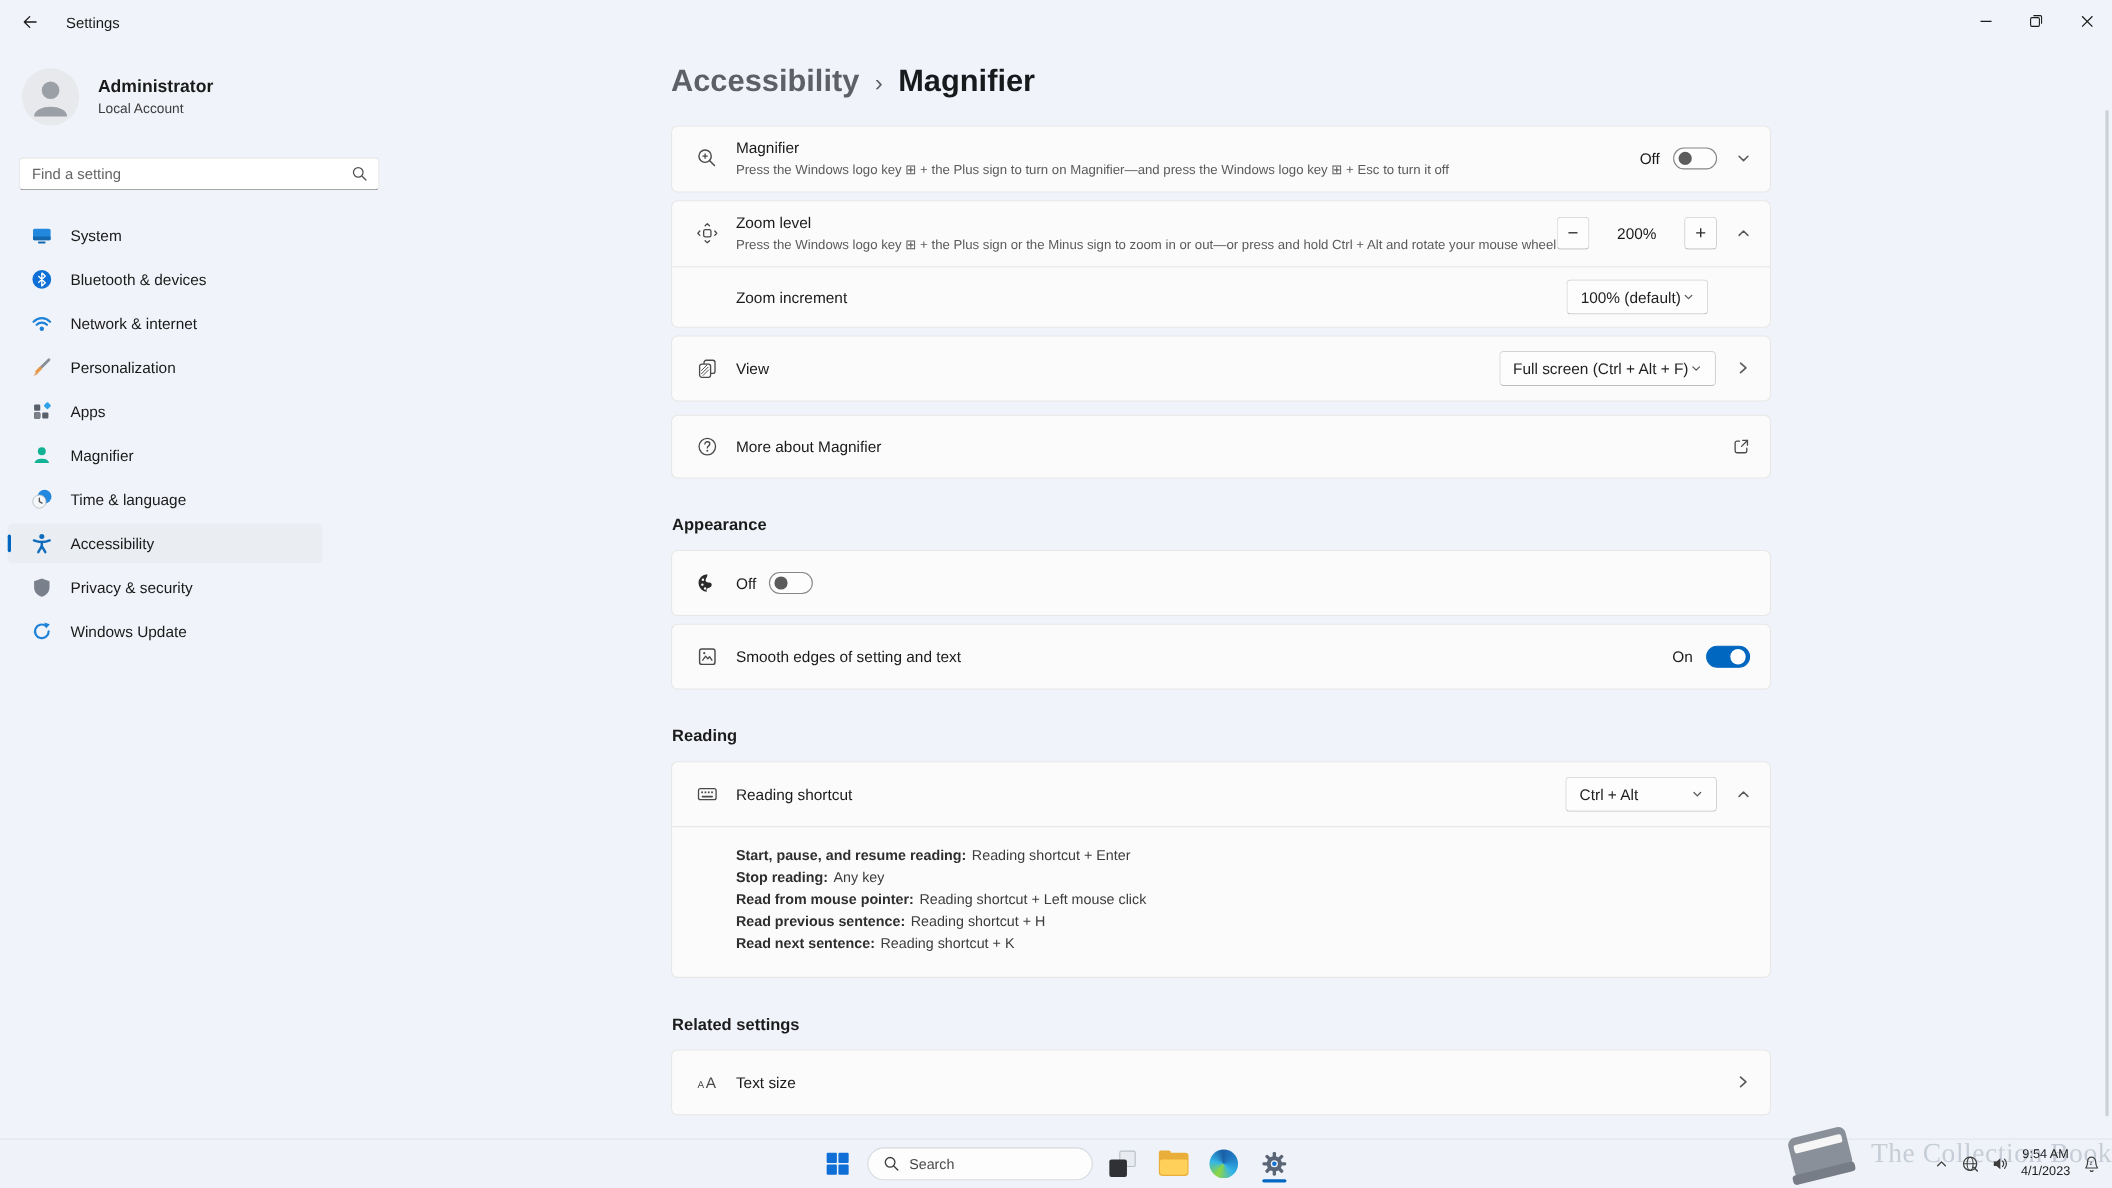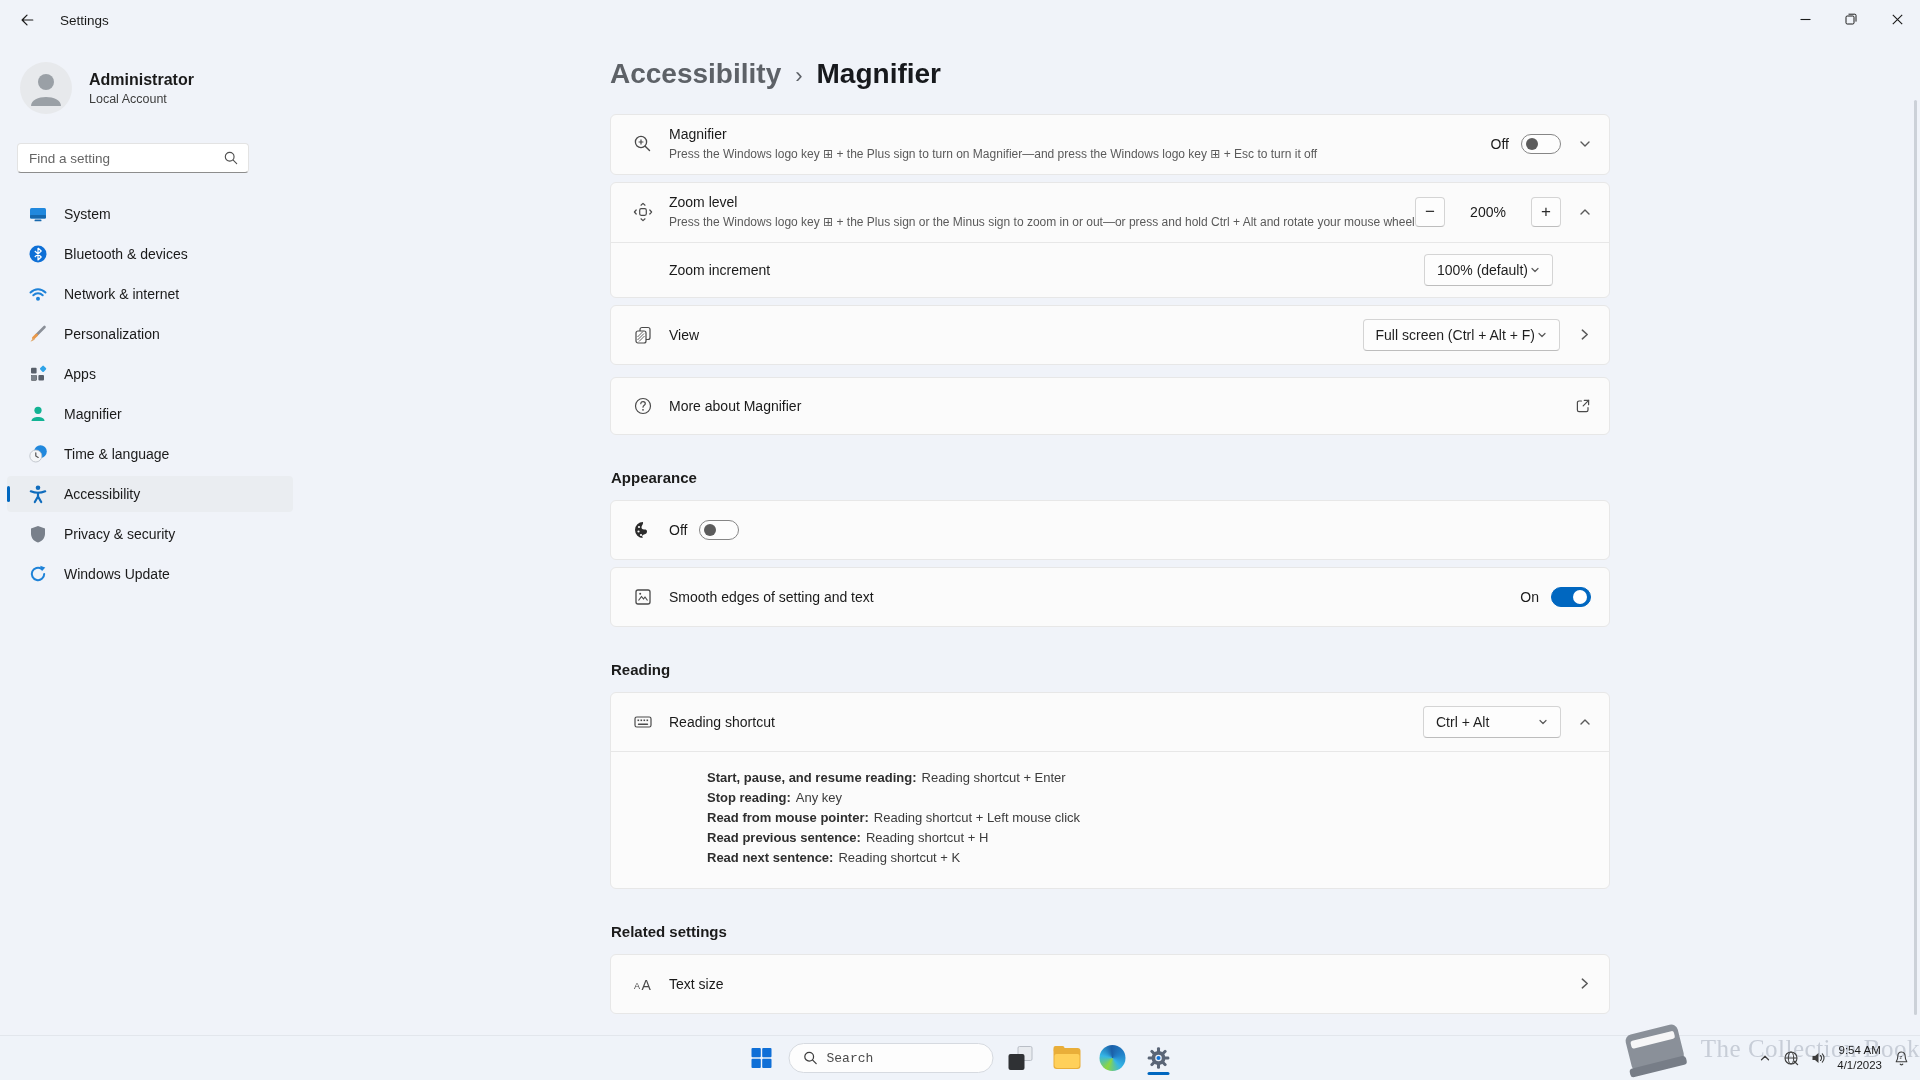--- a/index.html
+++ b/index.html
@@ -16,21 +16,21 @@
   .app-title { margin-left:16px; font-size:13.5px; }
   .caption-controls { position:absolute; right:0; top:0; display:flex; }
   .cap-btn { width:46px; height:38px; display:flex; align-items:center; justify-content:center; }
 
   
   .sidebar { position:absolute; top:40px; left:0; width:300px; bottom:45px; }
   .user { display:flex; align-items:center; gap:17px; padding:22px 0 0 20px; }
   .avatar { width:52px; height:52px; border-radius:50%; background:#e7e9ec; overflow:hidden; flex:none; }
   .user-name { font-size:16px; font-weight:bold; }
   .user-type { font-size:12.5px; color:#3d3d3d; margin-top:3px; }
-  .search-box { margin:29px 0 0 17px; width:232px; height:30px; background:#ffffff; border:1px solid #e3e3e3; border-bottom:1px solid #8d8d8d; border-radius:4px; display:flex; align-items:center; padding:0 10px 0 11px; }
+  .search-box { margin:29px 0 0 17px; width:328px; height:30px; background:#ffffff; border:1px solid #e3e3e3; border-bottom:1px solid #8d8d8d; border-radius:4px; display:flex; align-items:center; padding:0 10px 0 11px; }
   .search-input { border:none; outline:none; flex:1; font-size:13.5px; background:transparent; color:#1a1a1a; font-family:inherit; }
   .search-input::placeholder { color:#646464; }
   .nav { margin-top:23px; }
   .nav-item { position:relative; display:flex; align-items:center; gap:16px; height:36px; margin:0 7px 4px 7px; padding-left:21px; border-radius:4px; font-size:14px; }
   .nav-item.selected { background:#eaedf1; }
   .nav-item.selected::before { content:""; position:absolute; left:0; top:10px; width:3px; height:16px; border-radius:2px; background:#0067c0; }
   .nav-ico { width:20px; height:20px; flex:none; }
 
   
   .content { position:absolute; top:40px; left:300px; right:0; bottom:45px; overflow:hidden; }
@@ -61,31 +61,31 @@
 
   .dropdown { height:32px; border:1px solid #d4d4d4; border-bottom-color:#bdbdbd; border-radius:4px; background:#fdfdfd; display:flex; align-items:center; gap:2px; padding:0 12px; font-size:14px; color:#1f1f1f; }
 
   .divider { height:1px; background:#e7e7e7; }
   .subrow { display:flex; align-items:center; min-height:54px; padding:0 56px 0 58px; }
   .subrow-label { flex:1; font-size:14px; }
 
   .section-header { font-size:15px; font-weight:600; margin:34px 0 14px 1px; color:#1b1b1b; }
 
   .reading-panel { padding:16px 56px 20px 58px; }
-  .reading-line { font-size:13px; line-height:20px; color:#3c3c3c;margin-left:38px; }
+  .reading-line { font-size:13px; line-height:20px; color:#3c3c3c; }
   .reading-line .rl-label { font-weight:bold; color:#2e2e2e; margin-right:5px; }
 
   .scroll-thumb { position:absolute; right:3px; top:60px; width:3px; height:915px; border-radius:2px; background:#ccd1d8; }
 
   
   .taskbar { position:absolute; left:0; right:0; bottom:0; height:45px; background:#eff3f9; border-top:1px solid #e2e6ec; }
   .tb-center { position:absolute; left:50%; top:0; height:100%; transform:translateX(-50%); display:flex; align-items:center; gap:8px; z-index:3; }
   .tb-btn { width:38px; height:38px; border-radius:5px; display:flex; align-items:center; justify-content:center; position:relative; }
   .tb-search { width:205px; height:30px; border-radius:15px; background:#fdfdfd; border:1px solid #d6dae0; display:flex; align-items:center; gap:9px; padding:0 14px; }
-  .tb-search-input { border:none; outline:none; background:transparent; font-size:13px; color:#4c1d95; width:130px; font-family:Liberation Mono, monospace; }
+  .tb-search-input { border:none; outline:none; background:transparent; font-size:13px; color:#4c1d95; width:130px; font-family:Liberation Sans, sans-serif; }
   .tb-search-input::placeholder { color:#4a4a4a; }
   .active-underline { position:absolute; bottom:2px; left:50%; transform:translateX(-50%); width:22px; height:3px; border-radius:2px; background:#0067c0; }
   .edge-circle { width:26px; height:26px; border-radius:50%; background:conic-gradient(from 210deg,#8ed63f,#35b6e6,#1b5fa8,#2180c8,#35b6e6,#8ed63f); }
   .folder-ico { position:relative; width:27px; height:21px; }
   .folder-back { position:absolute; left:0; top:0; width:27px; height:21px; border-radius:3px; background:#e9ae39; }
   .folder-tab { position:absolute; left:0; top:-2px; width:11px; height:6px; border-radius:2px; background:#e9ae39; }
   .folder-blue { position:absolute; left:4px; top:8px; width:19px; height:9px; border-radius:2px; background:#3aa0e8; }
   .folder-front { position:absolute; left:1px; top:6px; width:25px; height:14px; border-radius:2px 2px 3px 3px; background:#ffd05a; }
   .tv-ico { position:relative; width:24px; height:24px; }
   .tv-back { position:absolute; right:0; top:0; width:15px; height:15px; border-radius:2px; background:#e8ebef; border:1px solid #b9bec6; }

